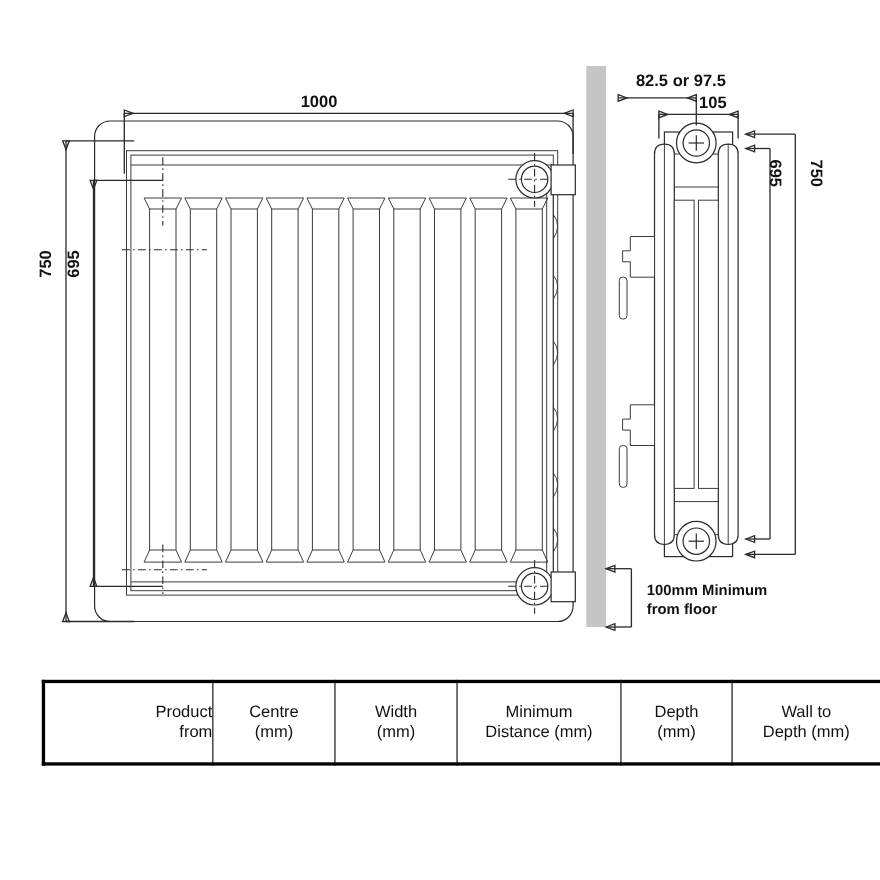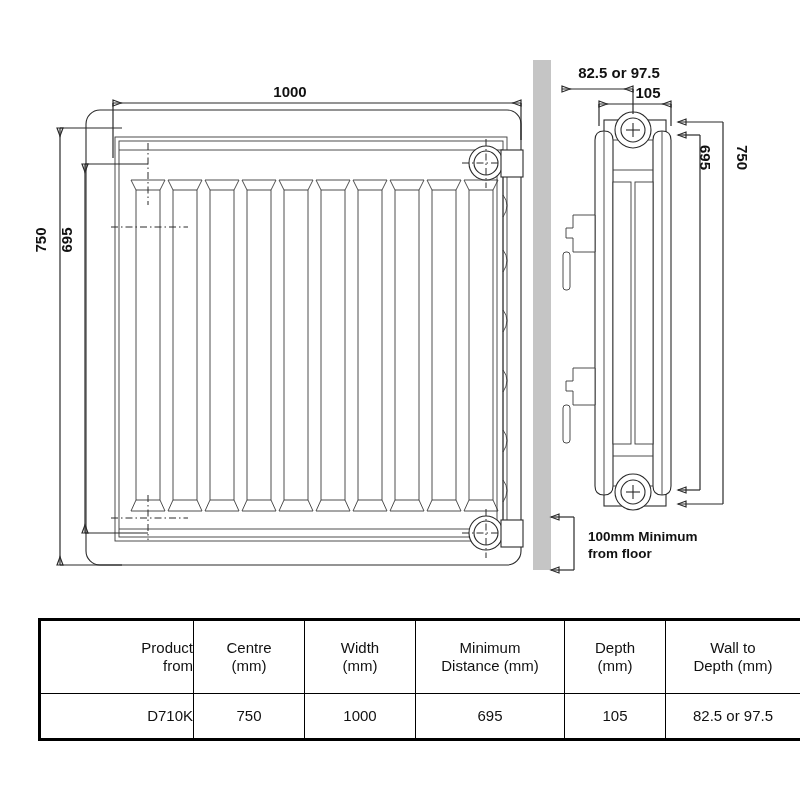--- a/index.html
+++ b/index.html
@@ -347,24 +347,16 @@
         </td>
         <td class="c4">
           <span class="cellline">Depth</span>
           <span class="cellline">(mm)</span>
         </td>
         <td class="c5">
           <span class="cellline">Wall to</span>
           <span class="cellline">Depth (mm)</span>
         </td>
       </tr>
-      <tr class="body">
-        <td class="c0">D710K</td>
-        <td class="c1">750</td>
-        <td class="c2">1000</td>
-        <td class="c3">695</td>
-        <td class="c4">105</td>
-        <td class="c5">82.5 or 97.5</td>
-      </tr>
     </tbody>
   </table>
 
 </div>
 
 </body></html>

